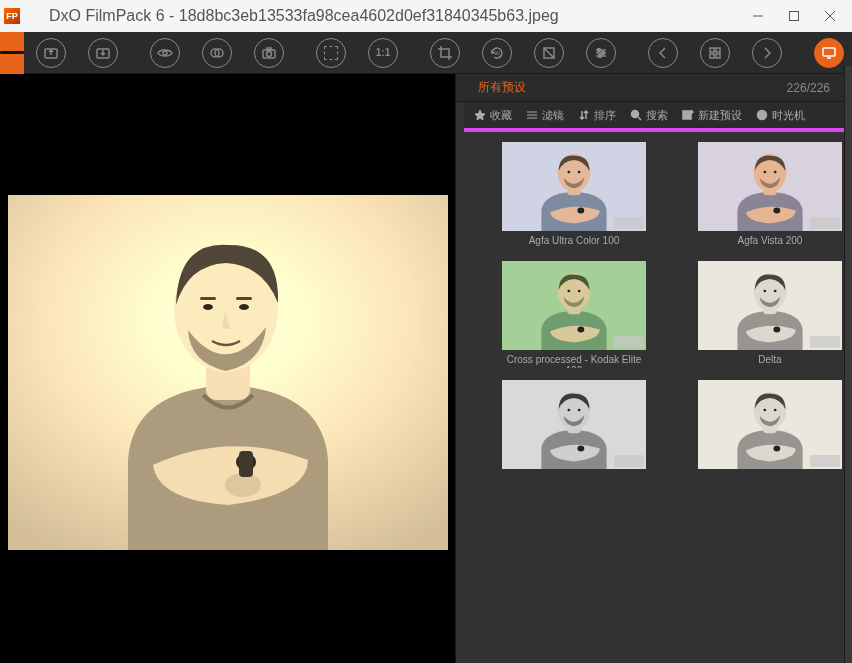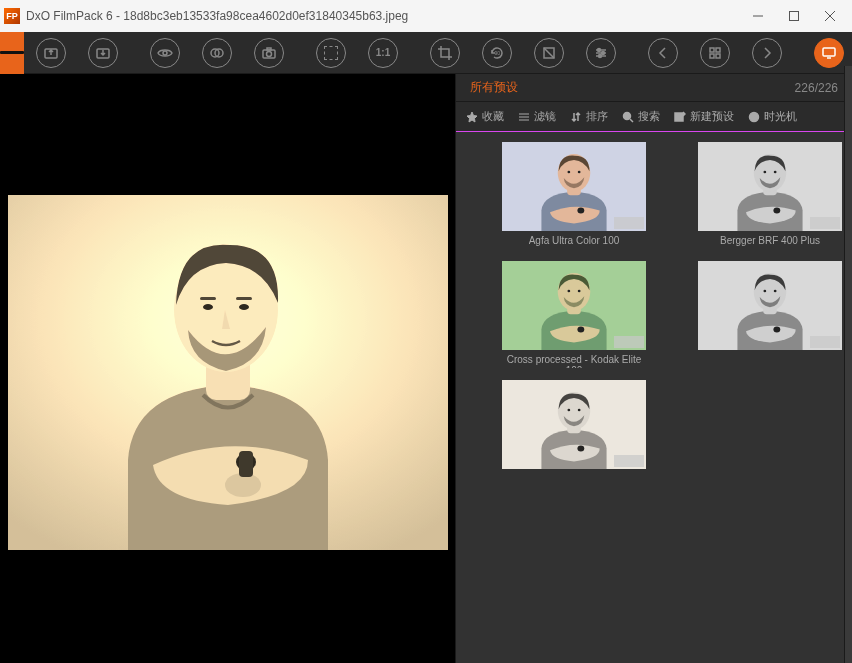--- a/index.html
+++ b/index.html
@@ -20,21 +20,21 @@
     align-items: center;
     padding: 16px 4px;
   }
   .app-icon {
     width: 16px; height: 16px;
     background: linear-gradient(135deg,#ff6a00,#b03700);
     display: flex; align-items: center; justify-content: center;
     color: #fff; font-size: 9px; font-weight: bold;
     margin-right: 6px;
   }
-  .titlebar-title { color: #555; font-size: 12px; flex: 1; }
+  .titlebar-title { color: #555; font-size: 16px; flex: 1; margin-left: 23px; }
   .win-btn {
     width: 36px; height: 24px;
     display: flex; align-items: center; justify-content: center;
     color: #555; cursor: pointer;
   }
   .win-btn svg { stroke: #555; fill: none; stroke-width: 1; }
 
   .toolbar {
     height: 42px;
     background: #2b2b2b;
@@ -96,33 +96,34 @@
     flex: 1;
     background: #323232;
     display: flex;
     flex-direction: column;
     border-left: 1px solid #1a1a1a;
   }
   .cat-bar {
     height: 28px;
     background: #2b2b2b;
     display: flex; align-items: center;
-    padding: 0 14px;
+    padding: 0 22px;
     border-bottom: 1px solid #1a1a1a;
     color: #e8641b;
     font-size: 12px;
   }
   .cat-bar .count { margin-left: auto; color: #888; font-size: 12px; }
   .filter-bar {
     height: 30px;
     background: #2b2b2b;
     display: flex; align-items: center;
     gap: 14px;
     padding: 0 10px;
-    border-bottom: 1px solid #d946ef;
+    border-bottom: 4px solid #d946ef;
+    margin-left: 8px;
   }
   .filter-item {
     display: flex; align-items: center; gap: 4px;
     color: #aaa; cursor: pointer; font-size: 11px;
   }
   .filter-item svg { stroke: #aaa; fill: #aaa; }
 
   .grid-scroll {
     flex: 1; overflow-y: auto; padding: 10px 10px 0 10px;
   }
@@ -420,53 +421,71 @@
   <path d="M72 42 Q84 56 96 41 Q95 52 84 54 Q73 52 72 42 Z" class="thair" opacity="0.55" fill="#5a4634"></path>
   <circle cx="78" cy="35" r="1.6" fill="#222"></circle>
                 <circle cx="90" cy="35" r="1.6" fill="#222"></circle>
 </svg>
               <div class="badge"></div>
             </div>
             <div class="preset-label">Agfa Ultra Color 100</div>
           </div>
           <div class="preset">
             <div class="thumb">
-              <svg style="display: block; filter: grayscale(1);" viewBox="0 0 168 104">
-  <rect width="168" height="104" class="tbg" fill="#d9d9d9"></rect>
-  <path d="M46 104 L46 80 Q48 60 84 58 Q120 60 122 80 L122 104 Z" class="tshirt" fill="#8a8a8a"></path>
-  <path d="M56 82 Q84 70 114 80 Q114 92 84 95 Q58 93 56 82 Z" class="tskin" fill="#cfcfcf"></path>
+              <svg style="display: block;" viewBox="0 0 168 104">
+  <rect width="168" height="104" class="tbg" fill="#d8d2de"></rect>
+  <path d="M46 104 L46 80 Q48 60 84 58 Q120 60 122 80 L122 104 Z" class="tshirt" fill="#8a8596"></path>
+  <path d="M56 82 Q84 70 114 80 Q114 92 84 95 Q58 93 56 82 Z" class="tskin" fill="#e6b594"></path>
   <ellipse cx="92" cy="80" rx="4" ry="3.5" fill="#222"></ellipse>
-  <rect x="76" y="48" width="16" height="14" rx="4" class="tskin" fill="#cfcfcf"></rect>
-  <ellipse cx="84" cy="36" rx="19" ry="22" class="tskin" fill="#cfcfcf"></ellipse>
-  <path d="M66 34 Q67 14 85 16 Q102 16 102 34 Q96 22 84 21 Q71 22 66 34 Z" class="thair" fill="#3c3c3c"></path>
-  <path d="M72 42 Q84 56 96 41 Q95 52 84 54 Q73 52 72 42 Z" class="thair" opacity="0.55" fill="#3c3c3c"></path>
+  <rect x="76" y="48" width="16" height="14" rx="4" class="tskin" fill="#e6b594"></rect>
+  <ellipse cx="84" cy="36" rx="19" ry="22" class="tskin" fill="#e6b594"></ellipse>
+  <path d="M66 34 Q67 14 85 16 Q102 16 102 34 Q96 22 84 21 Q71 22 66 34 Z" class="thair" fill="#5c4836"></path>
+  <path d="M72 42 Q84 56 96 41 Q95 52 84 54 Q73 52 72 42 Z" class="thair" opacity="0.55" fill="#5c4836"></path>
   <circle cx="78" cy="35" r="1.6" fill="#222"></circle>
                 <circle cx="90" cy="35" r="1.6" fill="#222"></circle>
 </svg>
               <div class="badge"></div>
             </div>
-            <div class="preset-label">Bergger BRF 400 Plus</div>
+            <div class="preset-label">Agfa Vista 200</div>
           </div>
           <div class="preset">
             <div class="thumb">
               <svg style="display: block;" viewBox="0 0 168 104">
   <rect width="168" height="104" class="tbg" fill="#a4cf97"></rect>
   <path d="M46 104 L46 80 Q48 60 84 58 Q120 60 122 80 L122 104 Z" class="tshirt" fill="#6f9d70"></path>
   <path d="M56 82 Q84 70 114 80 Q114 92 84 95 Q58 93 56 82 Z" class="tskin" fill="#d9c99a"></path>
   <ellipse cx="92" cy="80" rx="4" ry="3.5" fill="#222"></ellipse>
   <rect x="76" y="48" width="16" height="14" rx="4" class="tskin" fill="#d9c99a"></rect>
   <ellipse cx="84" cy="36" rx="19" ry="22" class="tskin" fill="#d9c99a"></ellipse>
   <path d="M66 34 Q67 14 85 16 Q102 16 102 34 Q96 22 84 21 Q71 22 66 34 Z" class="thair" fill="#4a5a36"></path>
   <path d="M72 42 Q84 56 96 41 Q95 52 84 54 Q73 52 72 42 Z" class="thair" opacity="0.55" fill="#4a5a36"></path>
   <circle cx="78" cy="35" r="1.6" fill="#222"></circle>
                 <circle cx="90" cy="35" r="1.6" fill="#222"></circle>
 </svg>
               <div class="badge"></div>
             </div>
             <div class="preset-label">Cross processed - Kodak Elite 100</div>
+          </div>
+          <div class="preset">
+            <div class="thumb">
+              <svg style="display: block; filter: grayscale(1) sepia(0.15);" viewBox="0 0 168 104">
+  <rect width="168" height="104" class="tbg" fill="#e4e0d6"></rect>
+  <path d="M46 104 L46 80 Q48 60 84 58 Q120 60 122 80 L122 104 Z" class="tshirt" fill="#939087"></path>
+  <path d="M56 82 Q84 70 114 80 Q114 92 84 95 Q58 93 56 82 Z" class="tskin" fill="#d6d1c4"></path>
+  <ellipse cx="92" cy="80" rx="4" ry="3.5" fill="#222"></ellipse>
+  <rect x="76" y="48" width="16" height="14" rx="4" class="tskin" fill="#d6d1c4"></rect>
+  <ellipse cx="84" cy="36" rx="19" ry="22" class="tskin" fill="#d6d1c4"></ellipse>
+  <path d="M66 34 Q67 14 85 16 Q102 16 102 34 Q96 22 84 21 Q71 22 66 34 Z" class="thair" fill="#45423a"></path>
+  <path d="M72 42 Q84 56 96 41 Q95 52 84 54 Q73 52 72 42 Z" class="thair" opacity="0.55" fill="#45423a"></path>
+  <circle cx="78" cy="35" r="1.6" fill="#222"></circle>
+                <circle cx="90" cy="35" r="1.6" fill="#222"></circle>
+</svg>
+              <div class="badge"></div>
+            </div>
+            <div class="preset-label">Delta</div>
           </div>
           <div class="preset">
             <div class="thumb">
               <svg style="display: block; filter: grayscale(1);" viewBox="0 0 168 104">
   <rect width="168" height="104" class="tbg" fill="#d9d9d9"></rect>
   <path d="M46 104 L46 80 Q48 60 84 58 Q120 60 122 80 L122 104 Z" class="tshirt" fill="#8a8a8a"></path>
   <path d="M56 82 Q84 70 114 80 Q114 92 84 95 Q58 93 56 82 Z" class="tskin" fill="#cfcfcf"></path>
   <ellipse cx="92" cy="80" rx="4" ry="3.5" fill="#222"></ellipse>
   <rect x="76" y="48" width="16" height="14" rx="4" class="tskin" fill="#cfcfcf"></rect>
   <ellipse cx="84" cy="36" rx="19" ry="22" class="tskin" fill="#cfcfcf"></ellipse>

